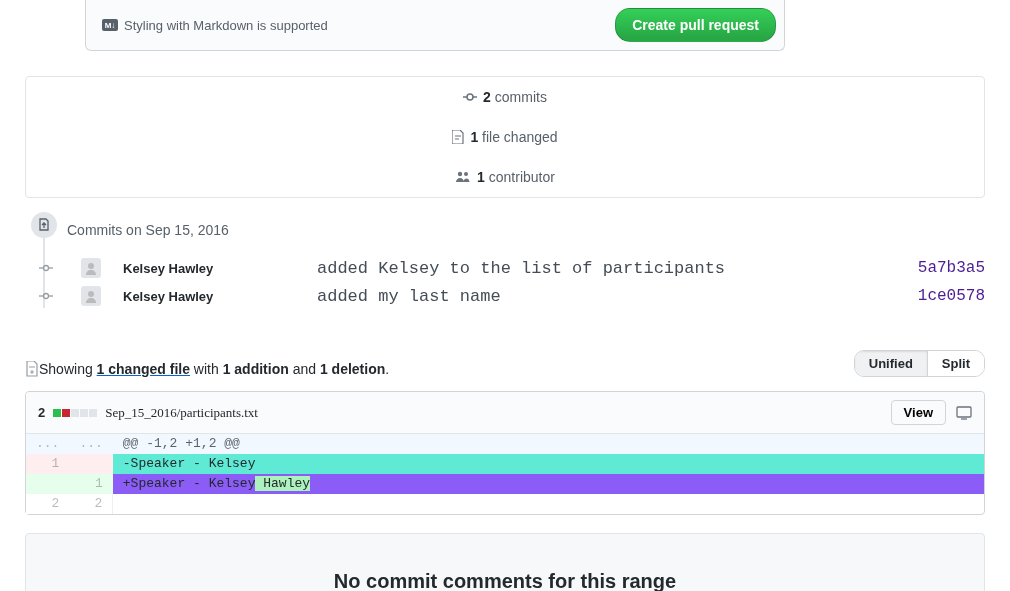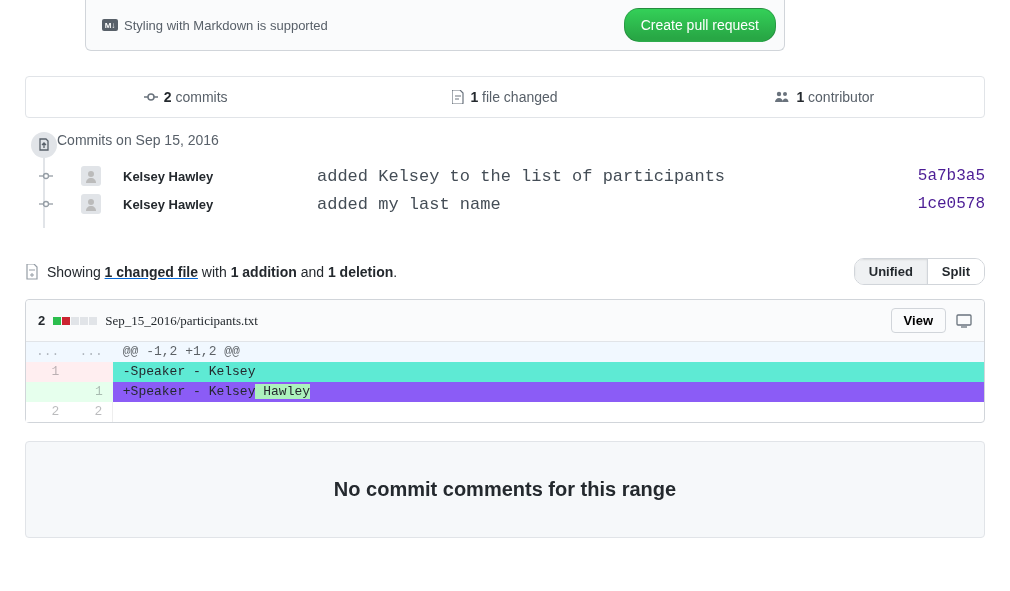--- a/index.html
+++ b/index.html
@@ -2,40 +2,40 @@
 <html><head>
 <meta charset="utf-8">
 <style>
   * { box-sizing: border-box; margin: 0; padding: 0; }
   body { font-family: -apple-system, BlinkMacSystemFont, "Segoe UI", Helvetica, Arial, sans-serif; font-size: 14px; color: #24292e; background: #fff; }
   .container { width: 980px; margin: 0 auto; padding: 0 10px; }
   
   .comment-footer { border: 1px solid #d1d5da; border-top: none; border-radius: 0 0 6px 6px; padding: 8px 8px 8px 16px; background: #fafbfc; display: flex; justify-content: space-between; align-items: center; width: 700px; margin-left: 60px; margin-bottom: 25px; }
   .md-note { display: flex; align-items: center; gap: 6px; color: #586069; font-size: 13px; }
   .md-icon { width: 16px; height: 12px; background: #586069; color: #fff; font-size: 8px; font-weight: bold; display: inline-flex; align-items: center; justify-content: center; border-radius: 2px; }
-  .btn-primary { background: linear-gradient(-180deg,#34d058,#28a745 90%); color: #fff; border: 1px solid rgba(27,31,35,.2); padding: 8px 16px; border-radius: 15px; font-weight: 400; font-size: 14px; cursor: pointer; }
-
-  .tabnav { border: 1px solid #e1e4e8; border-radius: 4px; display: flex; margin-bottom: 14px; }
+  .btn-primary { background: linear-gradient(-180deg,#34d058,#28a745 90%); color: #fff; border: 1px solid rgba(27,31,35,.2); padding: 8px 16px; border-radius: 15px; font-weight: 700; font-size: 14px; cursor: pointer; }
+
+  .tabnav { border: 1px solid #e1e4e8; border-radius: 4px; display: flex; margin-bottom: 14px; flex-direction: column; }
   .tab { flex: 1; text-align: center; padding: 12px 0; color: #586069; display: flex; justify-content: center; align-items: center; gap: 6px; }
   .tab + .tab { border-left: none; }
   .tab strong { color: #24292e; }
   .tab-icon { fill: #6a737d; }
 
-  .timeline-header { display: flex; align-items: flex-start; color: #586069; margin-bottom: 4px; position: relative; }
+  .timeline-header { display: flex; align-items: flex-end; gap: 10px; color: #586069; margin-bottom: 16px; position: relative; }
   .timeline-badge { width: 26px; height: 26px; background: #e1e4e8; border-radius: 50%; display: flex; align-items: center; justify-content: center; margin-left: 6px; }
   .timeline-line { position: absolute; left: 18px; top: 26px; bottom: -70px; width: 2px; background: #e1e4e8; z-index: -1; }
 
   .commit-row { display: flex; align-items: center; padding: 4px 0 4px 2px; font-size: 12px; color: #586069; gap: 14px; }
   .commit-dot { margin-left: 12px; margin-right: 14px; fill: #959da5; }
   .avatar-sm { width: 20px; height: 20px; background: #e1e4e8; border-radius: 3px; margin-right: 8px; display: flex; align-items: center; justify-content: center; }
   .commit-author { width: 180px; font-weight: 600; color: #24292e; font-size: 13px; }
   .commit-msg { flex: 1; font-family: SFMono-Regular,Consolas,"Liberation Mono",Menlo,monospace; font-size: 17px; color: #444d56; }
   .commit-sha { font-family: SFMono-Regular,Consolas,"Liberation Mono",Menlo,monospace; color: #4c1d95; font-size: 16px; }
 
-  .diff-summary { display: flex; align-items: center; gap: 8px; margin: 40px 0 14px; }
+  .diff-summary { display: flex; align-items: flex-end; margin: 40px 0 14px; }
   .file-icon { fill: #959da5; }
   .diff-summary-text a { color: #0366d6; text-decoration: underline; }
   .diff-summary-text strong { color: #24292e; }
   .toggle-group { margin-left: auto; display: flex; border: 1px solid #d1d5da; border-radius: 10px; overflow: hidden; }
   .toggle-btn { padding: 5px 14px; background: #fff; font-weight: 600; font-size: 13px; cursor: pointer; color: #24292e; }
   .toggle-btn.active { background: #eff1f3; box-shadow: inset 0 1px 2px rgba(0,0,0,.1); }
   .toggle-btn + .toggle-btn { border-left: 1px solid #d1d5da; }
 
   .file-box { border: 1px solid #d1d5da; border-radius: 4px; margin-bottom: 18px; }
   .file-header { background: #fafbfc; border-bottom: 1px solid #e1e4e8; padding: 8px 12px; display: flex; align-items: center; gap: 8px; border-radius: 4px 4px 0 0; }

